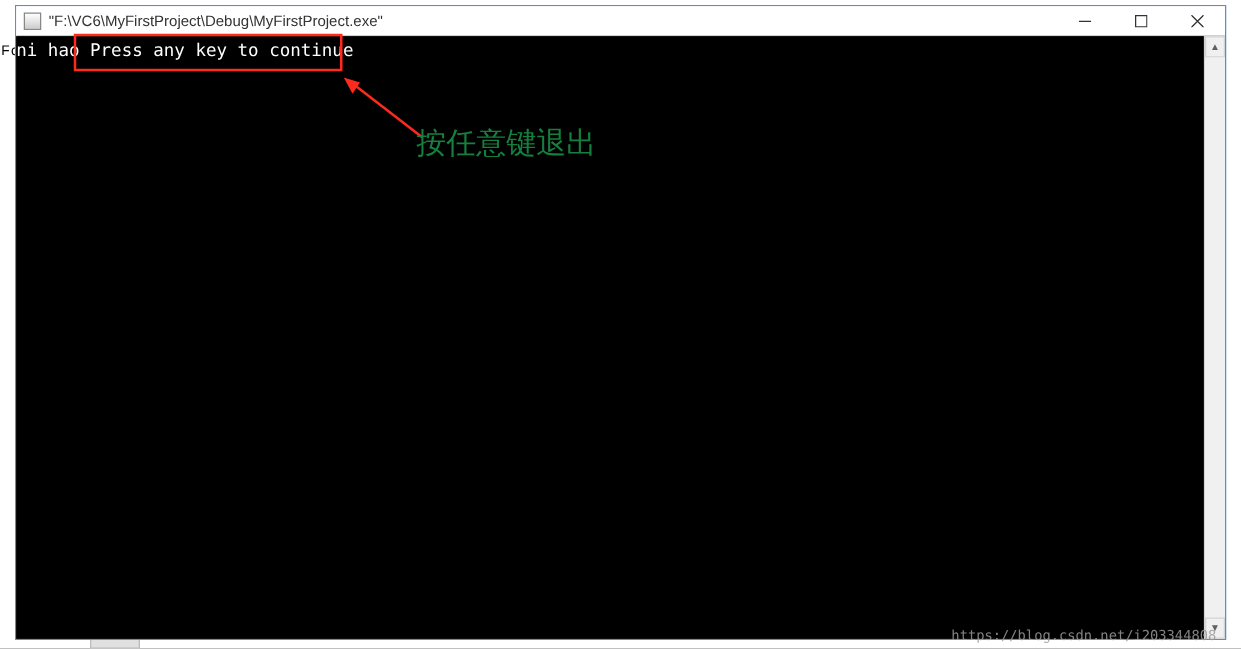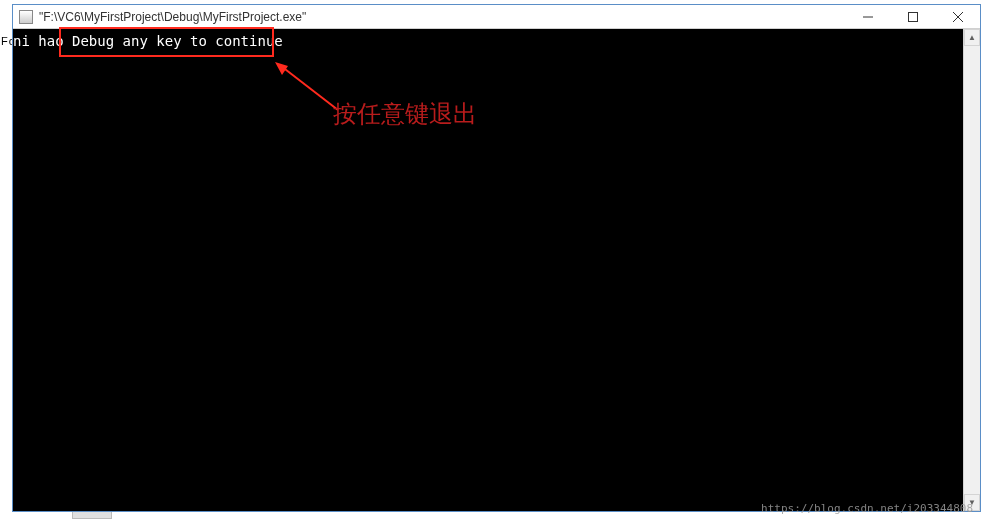--- a/index.html
+++ b/index.html
@@ -117,21 +117,21 @@
       top: 60px;
       left: 273px;
       width: 70px;
       height: 55px;
       pointer-events: none;
     }
     .annot-label {
       position: absolute;
       top: 98px;
       left: 333px;
-      color: #b91c1c;
+      color: #15803d;
       font-family: "SimSun", serif;
       font-size: 24px;
       pointer-events: none;
     }
     .watermark {
       position: absolute;
       right: 20px;
       bottom: 4px;
       color: #9a9a9a;
       font-family: Consolas, monospace;
@@ -191,21 +191,21 @@
       <div class="win-btn close">
         <svg width="10" height="10" viewBox="0 0 10 10">
             <path d="M0 0 L10 10 M10 0 L0 10" stroke="#333" stroke-width="1"></path>
           </svg>
       </div>
     </div>
   </div>
 
   <div class="console-area">
     <div class="console-content">
-      <span class="console-line">ni hao </span><span class="console-line">Debug any key to continue</span>
+      <span class="console-line">ni hao </span><span class="console-line">Press any key to continue</span>
     </div>
     <div class="scrollbar">
       <div class="scroll-btn">▲</div>
       <div class="scroll-track"></div>
       <div class="scroll-btn">▼</div>
     </div>
   </div>
 
 </div>
 

